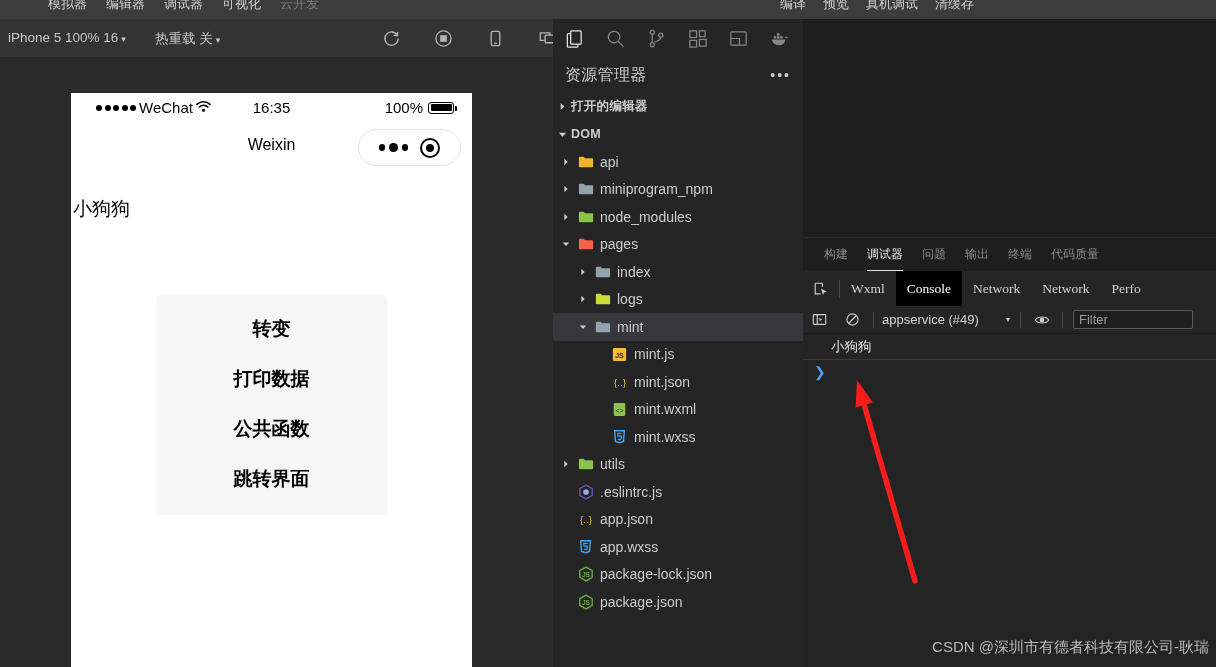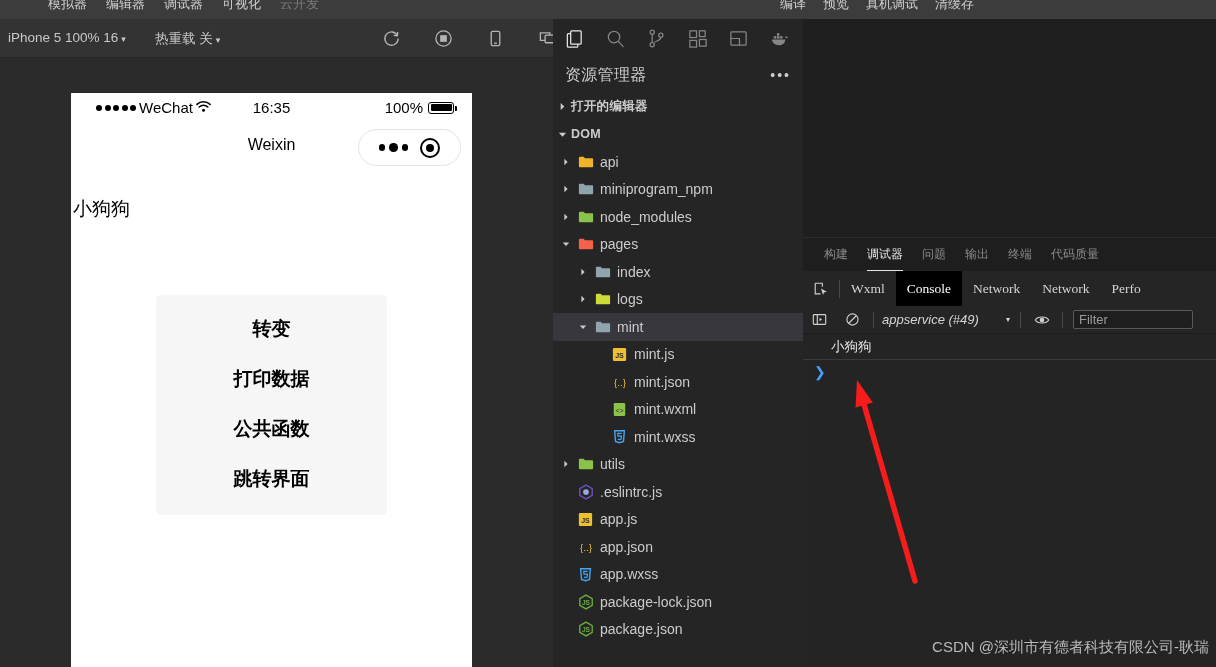--- a/index.html
+++ b/index.html
@@ -170,21 +170,21 @@
   .console-toolbar {
     position: absolute; left: 0; top: 68px; width: 413px; height: 28px;
     background: #252526; display: flex; align-items: center; gap: 0;
     border-bottom: 1px solid #1b1b1b;
   }
   .ct-btn { width: 33px; height: 28px; display: flex; align-items: center; justify-content: center; }
   .ct-btn svg { stroke: #cfcfcf; fill: none; stroke-width: 1.3; }
   .ct-sep { width: 1px; height: 16px; background: #4a4a4a; margin: 0 4px; }
   .ct-select {
     display: flex; align-items: center; justify-content: space-between;
-    width: 138px; padding: 0 6px 0 4px; font-size: 13px; color: #d4d4d4; font-style: italic;
+    width: 138px; padding: 0 6px 0 4px; font-size: 13px; color: #d4d4d4;
   }
   .ct-select .caret { font-size: 8px; color: #d4d4d4; }
   .ct-filter {
     margin-left: 6px; width: 120px; height: 19px;
     background: #1e1e1e; border: 1px solid #5a5a5a; border-radius: 2px;
     font-size: 13px; color: #9a9a9a; padding: 0 5px; line-height: 17px;
   }
 
   .console-body {
     position: absolute; left: 0; top: 96px; width: 413px; height: 334px;
@@ -556,31 +556,20 @@
                 <path d="M9 1.2 16 5.2v7.6L9 16.8 2 12.8V5.2z" fill="none" stroke="#6b4fbb" stroke-width="1.6"></path>
                 <circle cx="9" cy="9" r="3.2" fill="#9aa7e8"></circle>
               </svg>
             </span>
             <span>.eslintrc.js</span>
           </div>
           <div class="tree-row">
             <span style="flex:0 0 4px"></span>
             <span class="tw"></span>
             <span class="ficon">
-              <svg width="15" height="15" viewBox="0 0 17 17">
-                <rect x="1" y="1" width="15" height="15" rx="1.5" fill="#f0c033"></rect>
-                <text x="8.5" y="12.3" font-size="8" font-family="Liberation Sans" font-weight="bold" text-anchor="middle" fill="#2b2b2b">JS</text>
-              </svg>
-            </span>
-            <span>app.js</span>
-          </div>
-          <div class="tree-row">
-            <span style="flex:0 0 4px"></span>
-            <span class="tw"></span>
-            <span class="ficon">
               <svg width="16" height="16" viewBox="0 0 18 18">
                 <text x="9" y="13" font-size="11" font-family="Liberation Sans" text-anchor="middle" fill="#f0c033">{..}</text>
               </svg>
             </span>
             <span>app.json</span>
           </div>
           <div class="tree-row">
             <span style="flex:0 0 4px"></span>
             <span class="tw"></span>
             <span class="ficon">

